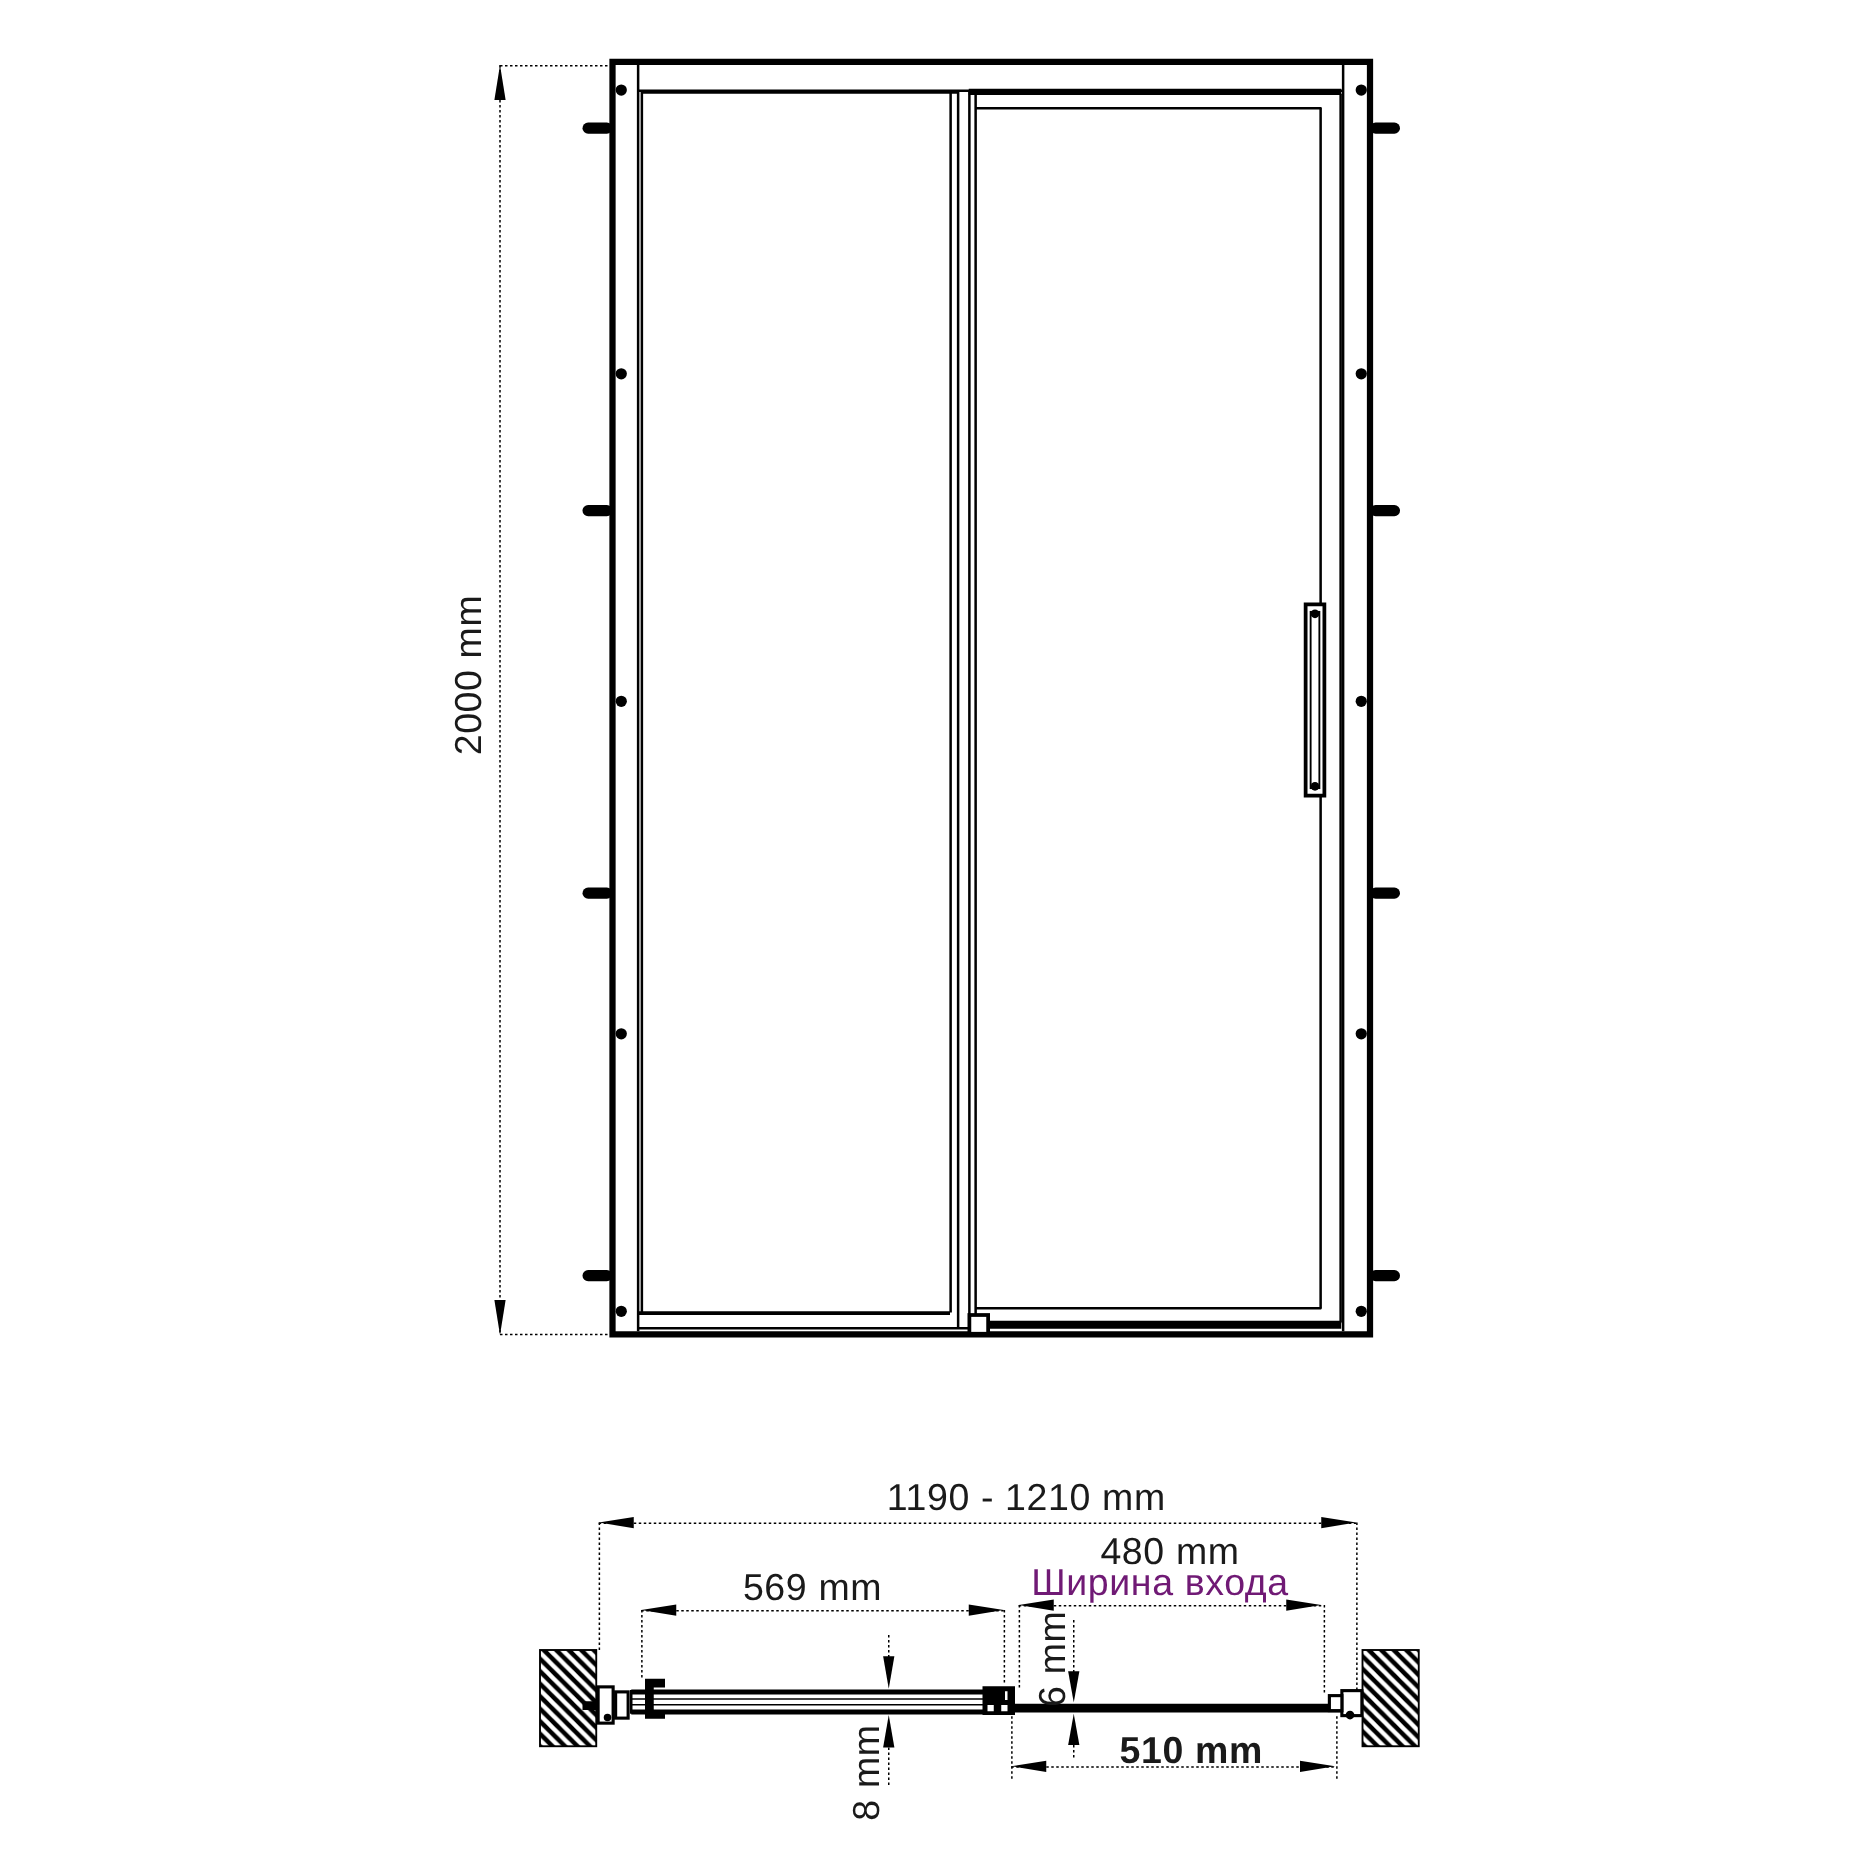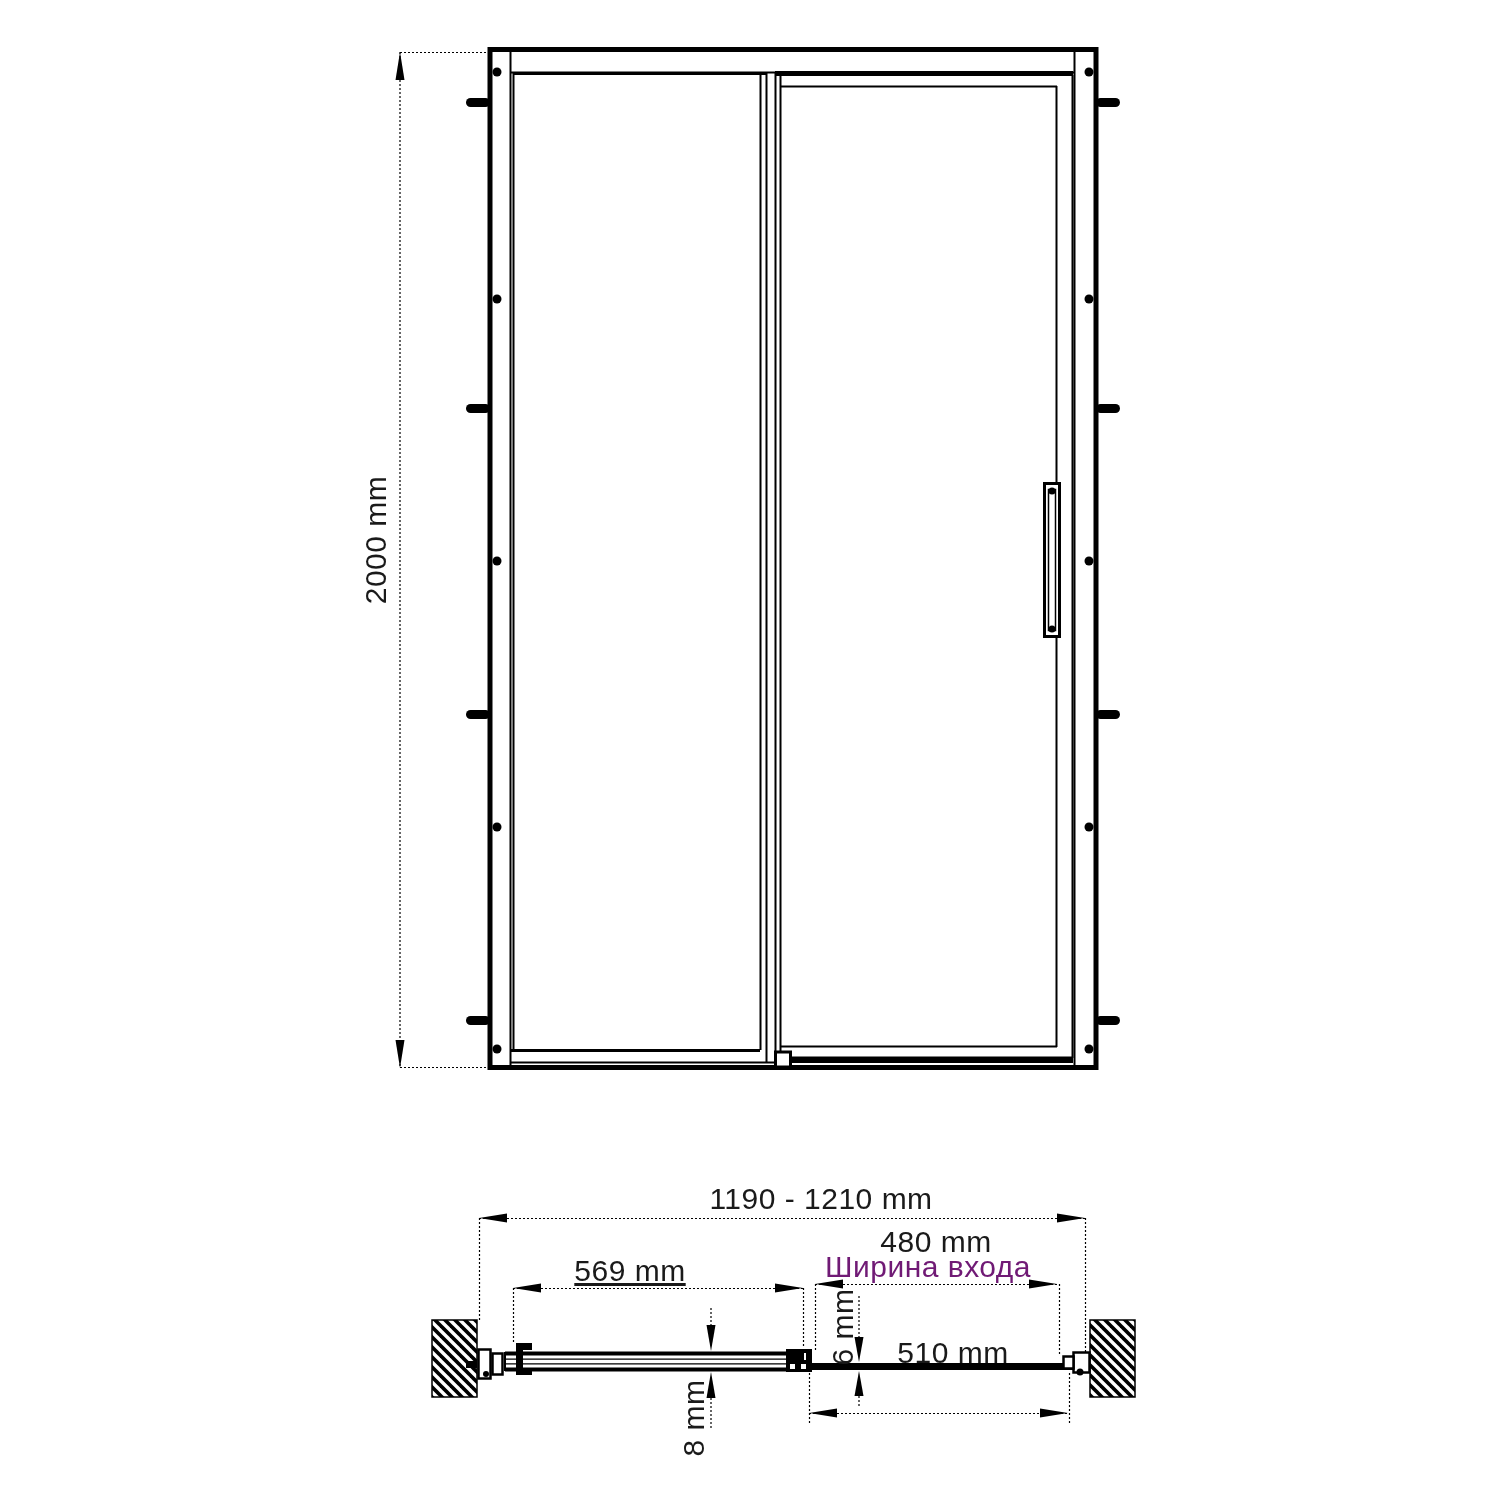--- a/index.html
+++ b/index.html
@@ -165,25 +165,25 @@
         <polygon points="859,1371 854.5,1396 863.5,1396" fill="#000000" stroke="none"></polygon>
         <path d="M859,1396 V1408" stroke-width="1.2" stroke-dasharray="2,2"></path>
       </g>
     </g>
   </svg>
 
   <div class="dim-label vertical" style="left:376px;top:540px;">2000 mm</div>
 
   <div class="dim-label" style="left:805px;top:1199px;margin-left:16px;">1190 - 1210 mm</div>
 
-  <div class="dim-label" style="left:630px;top:1271px;text-decoration:underline;">569 mm</div>
+  <div class="dim-label" style="left:650px;top:1271px;">569 mm</div>
 
   <div class="dim-label" style="left:936px;top:1242px;">480 mm</div>
 
   <div class="dim-label muted" style="left:928px;top:1267px;">Ширина входа</div>
 
-  <div class="dim-label" style="left:953px;top:1353px;">510 mm</div>
+  <div class="dim-label" style="left:953px;top:1401px;font-weight:bold;">510 mm</div>
 
   <div class="dim-label vertical" style="left:694px;top:1418px;">8 mm</div>
 
   <div class="dim-label vertical" style="left:843px;top:1327px;">6 mm</div>
 
 </div>
 
 </body></html>

